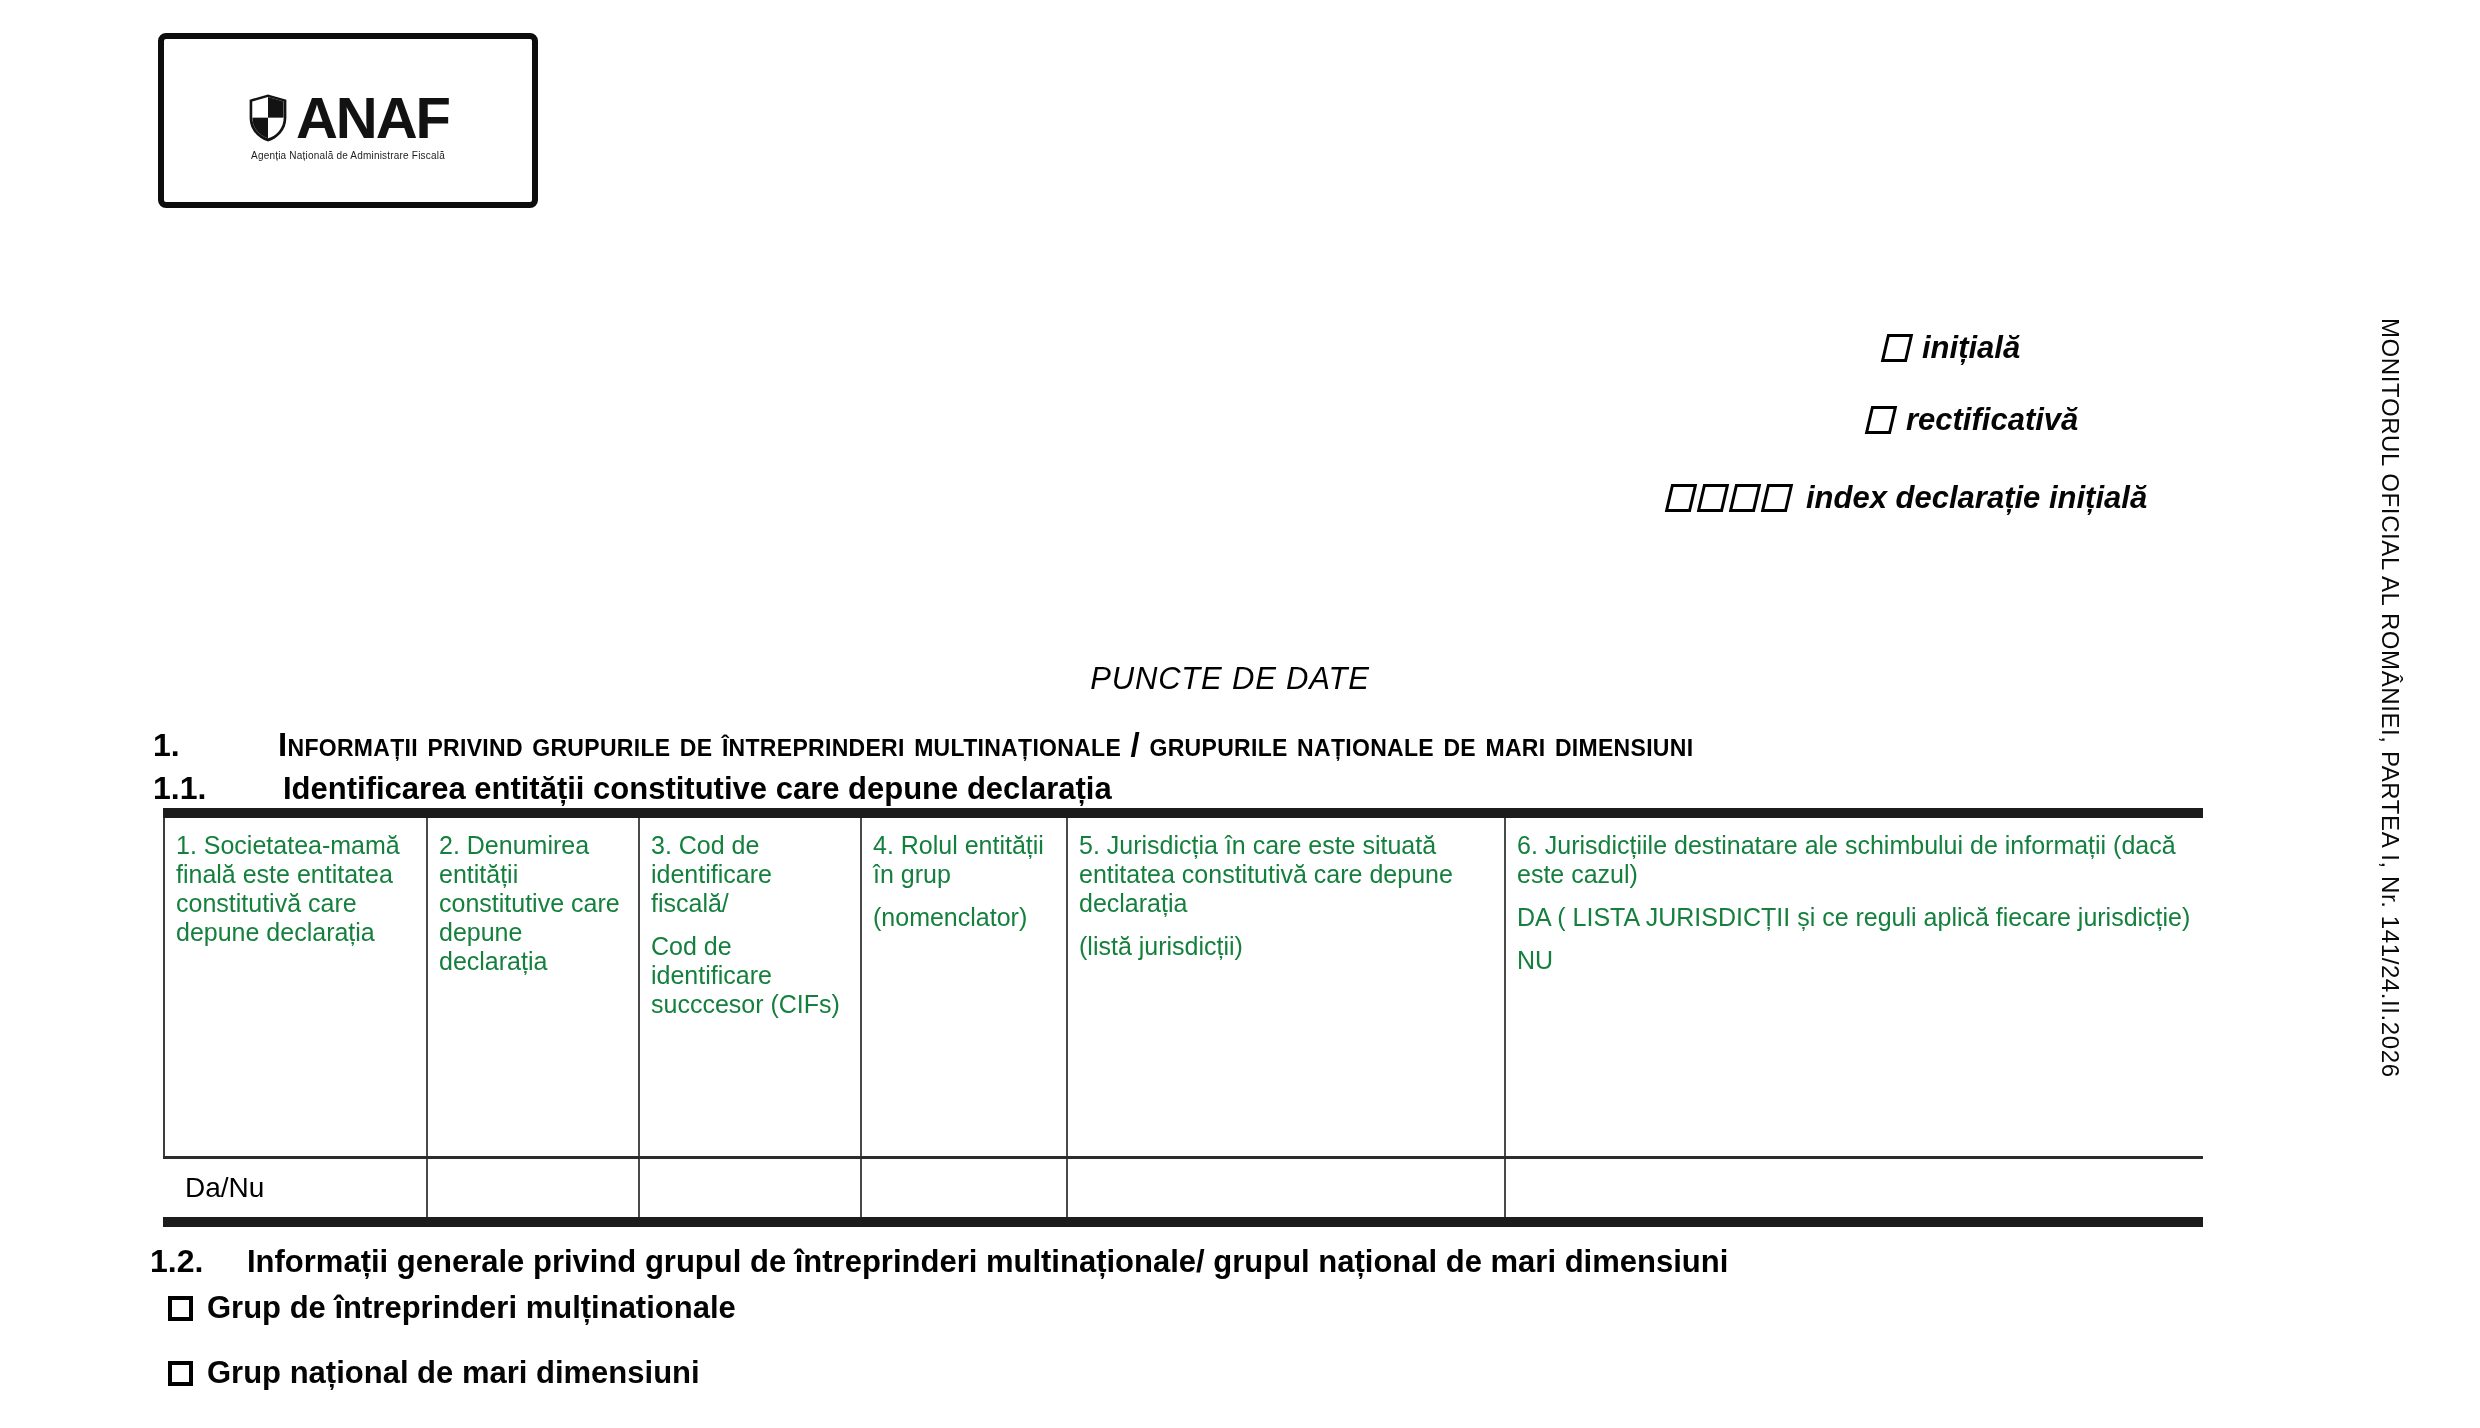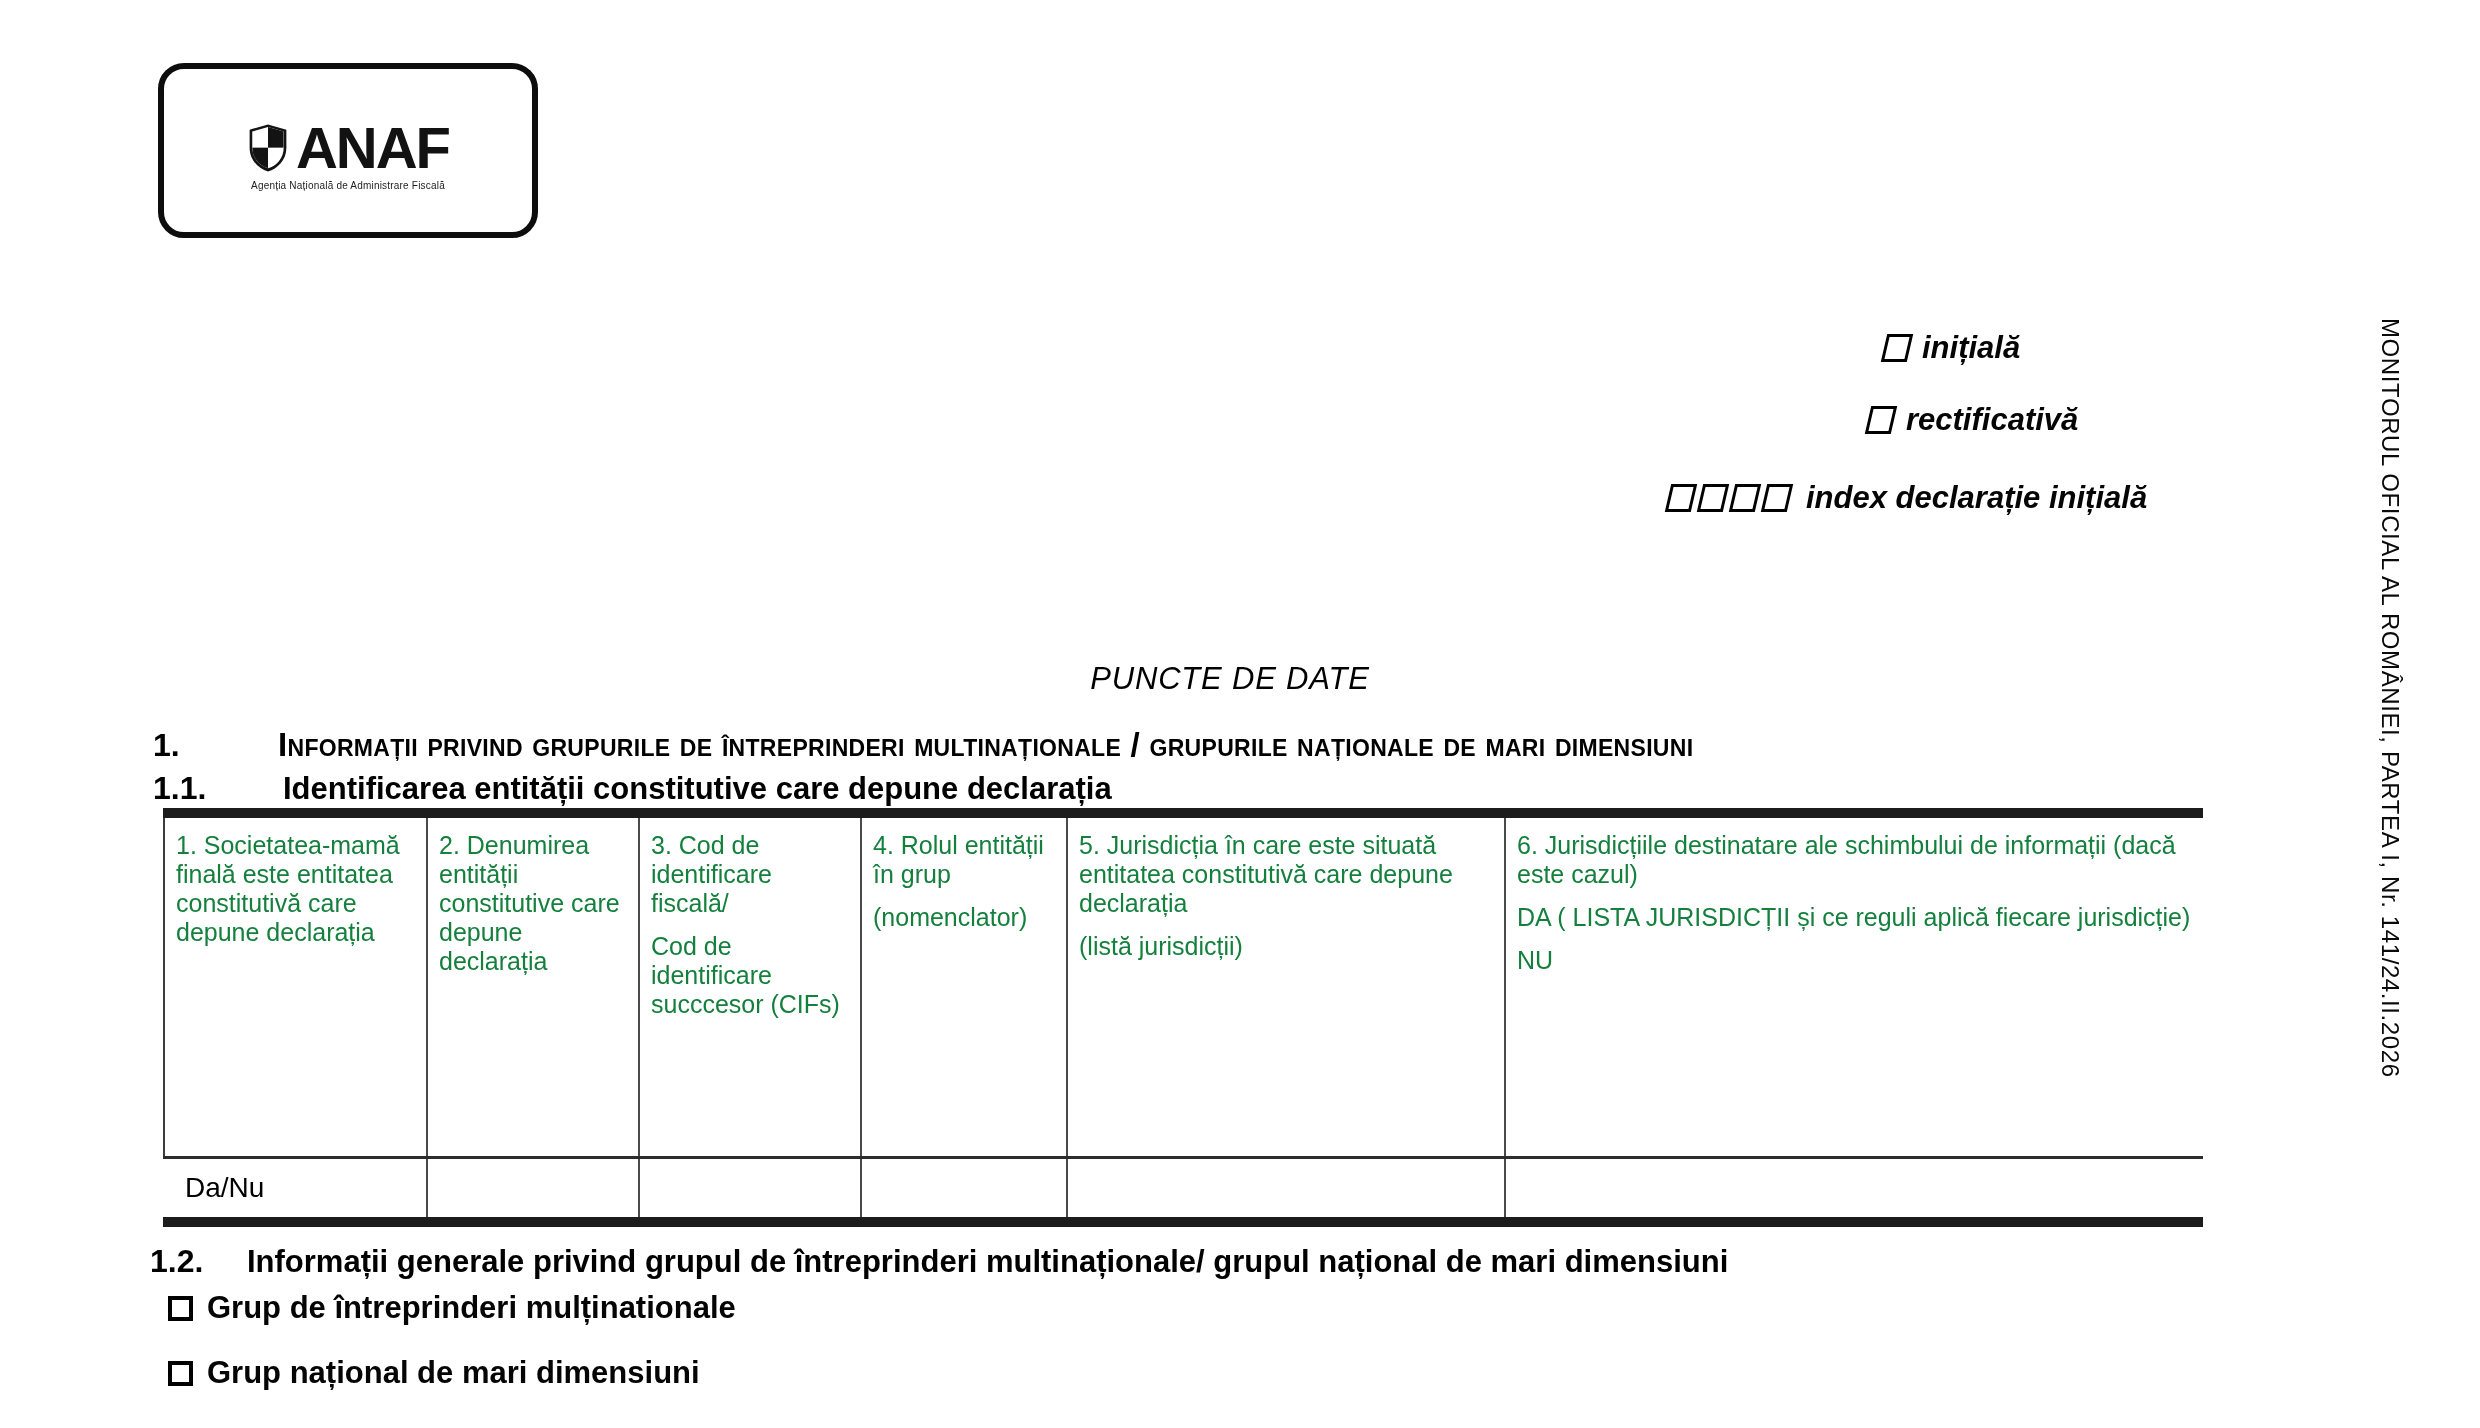--- a/index.html
+++ b/index.html
@@ -5,22 +5,22 @@
   html,body { margin:0; padding:0; background:#ffffff; }
   .page {
     position:relative; width:2480px; height:1428px; background:#ffffff;
     font-family:"Liberation Sans","DejaVu Sans",sans-serif; color:#000;
     overflow:hidden;
   }
 
   
   .logo-box {
     position:absolute; left:158px; top:33px; width:368px; height:163px;
-    border:6px solid #0d0d0d; border-radius:26px;
-    display:flex; flex-direction:column; align-items:center; justify-content:center;margin-top:30px;
+    border:6px solid #0d0d0d; border-radius:8px;
+    display:flex; flex-direction:column; align-items:center; justify-content:center;
   }
   .logo-row { display:flex; align-items:center; gap:7px; margin-top:8px; }
   .logo-brand { font-size:58px; font-weight:bold; letter-spacing:-2px; color:#121212; line-height:1; }
   .logo-sub { font-size:10px; color:#1c1c1c; margin-top:3px; letter-spacing:0.2px; }
 
   
   .doc-title {
     position:absolute; left:0; top:266px; width:2460px; text-align:center;
     font-style:italic; font-size:31px; letter-spacing:0.5px; color:#050505;
   }

